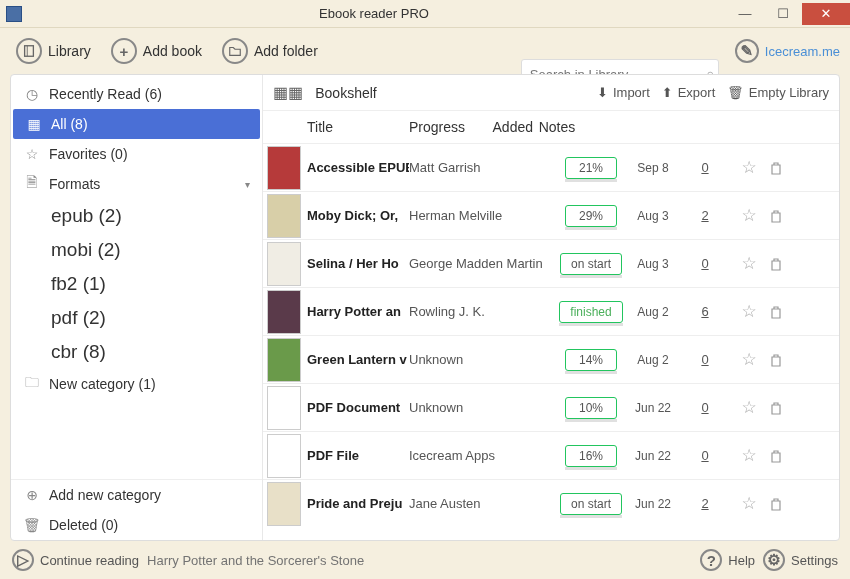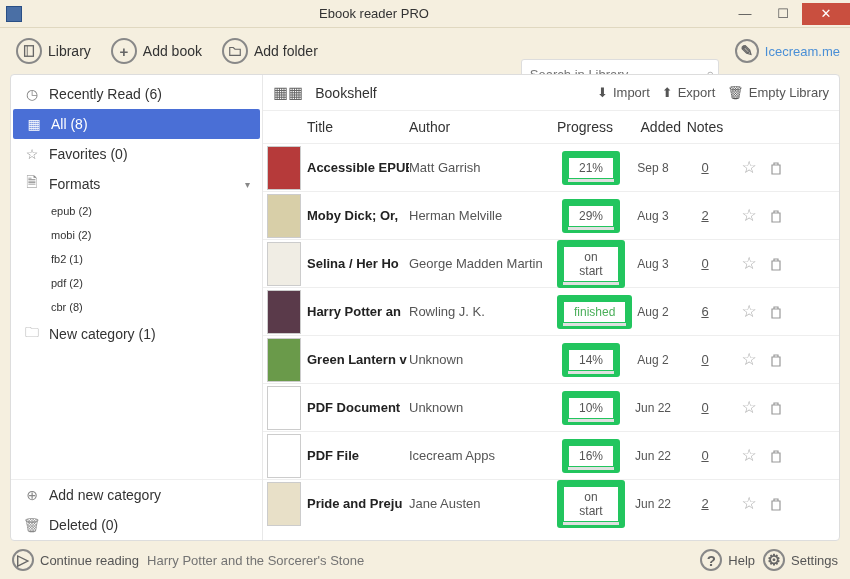--- a/index.html
+++ b/index.html
@@ -22,21 +22,21 @@
 .searchbox input { border: none; outline: none; flex: 1; font-size: 13px; color: #888; background: transparent; }
 .siteLink { display: flex; align-items: center; gap: 6px; color: #4a8fd6; font-size: 13px; cursor: pointer; margin-left: 8px; }
 
 .content { flex: 1; display: flex; background: #fff; margin: 0 10px; border: 1px solid #ddd; border-radius: 4px; overflow: hidden; }
 
 .sidebar { width: 252px; border-right: 1px solid #e8e8e8; display: flex; flex-direction: column; padding-top: 4px; }
 .sbitem { display: flex; align-items: center; gap: 8px; padding: 6px 12px; font-size: 14px; color: #333; cursor: pointer; }
 .sbitem.sel { background: #4a6fd6; color: #fff; border-radius: 2px; margin: 0 2px; }
 .sbitem .sic { width: 18px; height: 18px; display: flex; align-items: center; justify-content: center; color: #888; }
 .sbitem.sel .sic { color: #fff; }
-.sbitem.indent { padding-left: 40px; font-size: 11px; }
+.sbitem.indent { padding-left: 40px; font-size: 19px; }
 .sbitem .chev { margin-left: auto; font-size: 10px; color: #888; }
 .sbspacer { flex: 1; }
 .sbfoot { border-top: 1px solid #eee; }
 
 .main { flex: 1; display: flex; flex-direction: column; }
 .mainhdr { height: 36px; display: flex; align-items: center; padding: 0 10px; gap: 12px; border-bottom: 1px solid #eee; font-size: 14px; color: #333; }
 .mainhdr .mspacer { flex: 1; }
 .acticon { display: flex; align-items: center; gap: 5px; cursor: pointer; font-size: 13px; color: #555; }
 
 .colhdr { height: 32px; display: flex; align-items: center; font-size: 14px; color: #333; padding-left: 44px; }
@@ -47,21 +47,21 @@
 .col-notes { width: 48px; text-align: center; }
 .col-star { width: 40px; }
 .col-del { width: 36px; }
 
 .row { height: 48px; display: flex; align-items: center; border-top: 1px solid #eee; }
 .cover { width: 34px; height: 44px; margin-left: 4px; margin-right: 6px; background: #e4d8c0; border: 1px solid #ccc; position: relative; overflow: hidden; }
 .cover .cinner { position: absolute; inset: 3px; background: #fff; }
 .rtitle { width: 102px; font-weight: bold; font-size: 13px; color: #222; white-space: nowrap; overflow: hidden; }
 .rauth { width: 148px; font-size: 13px; color: #555; white-space: nowrap; overflow: hidden; }
 .rprog { width: 68px; text-align: center; }
-.pbox { display: inline-block; border: 7px solid #22c55e; border-radius: 3px; padding: 3px 10px; font-size: 12px; color: #555; position: relative; min-width: 52px; text-align: center; }
+.pbox { display: inline-block; border: 1px solid #22c55e; border-radius: 3px; padding: 3px 10px; font-size: 12px; color: #555; position: relative; min-width: 52px; text-align: center; }
 .pbox.fin { color: #4aaf5a; }
 .pbar { position: absolute; left: -1px; right: -1px; bottom: -4px; height: 3px; background: #e0e0e0; }
 .pbar .pfill { height: 100%; background: #888; }
 .radd { width: 56px; text-align: center; font-size: 12px; color: #555; }
 .rnotes { width: 48px; text-align: center; font-size: 13px; color: #555; text-decoration: underline; cursor: pointer; }
 .rstar { width: 40px; text-align: center; color: #aaa; font-size: 17px; cursor: pointer; }
 .rdel { width: 36px; text-align: center; color: #aaa; cursor: pointer; }
 
 .statusbar { height: 38px; display: flex; align-items: center; padding: 0 12px; gap: 8px; font-size: 13px; color: #555; }
 .sbtn { display: flex; align-items: center; gap: 6px; cursor: pointer; }
@@ -180,21 +180,20 @@
         <span>⬆</span>
         <span>Export</span>
       </div>
       <div class="acticon">
         <span>🗑</span>
         <span>Empty Library</span>
       </div>
     </div>
     <div class="colhdr">
       <div class="col-title">Title</div>
-      <div class="col-author">Author</div>
       <div class="col-prog">Progress</div>
       <div class="col-added">Added</div>
       <div class="col-notes">Notes</div>
       <div class="col-star"></div>
       <div class="col-del"></div>
     </div>
     <div id="rows">
         <div class="row">
           <div class="cover" style="background:#b63a3a">
             <div class="cinner" style="opacity:0"></div>

